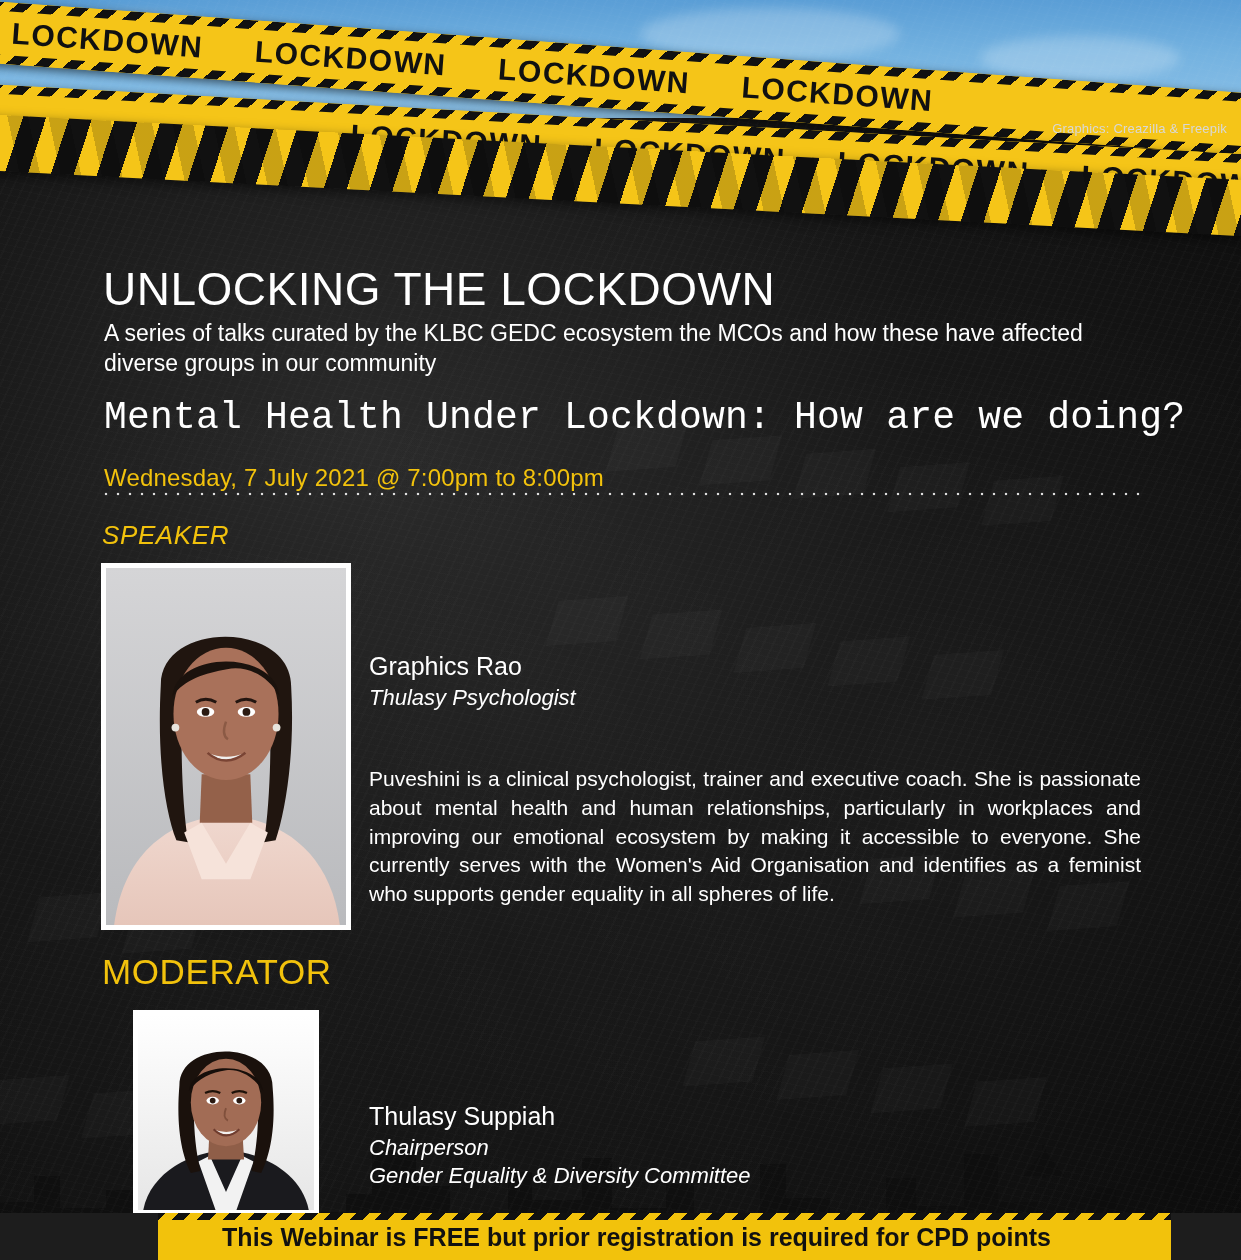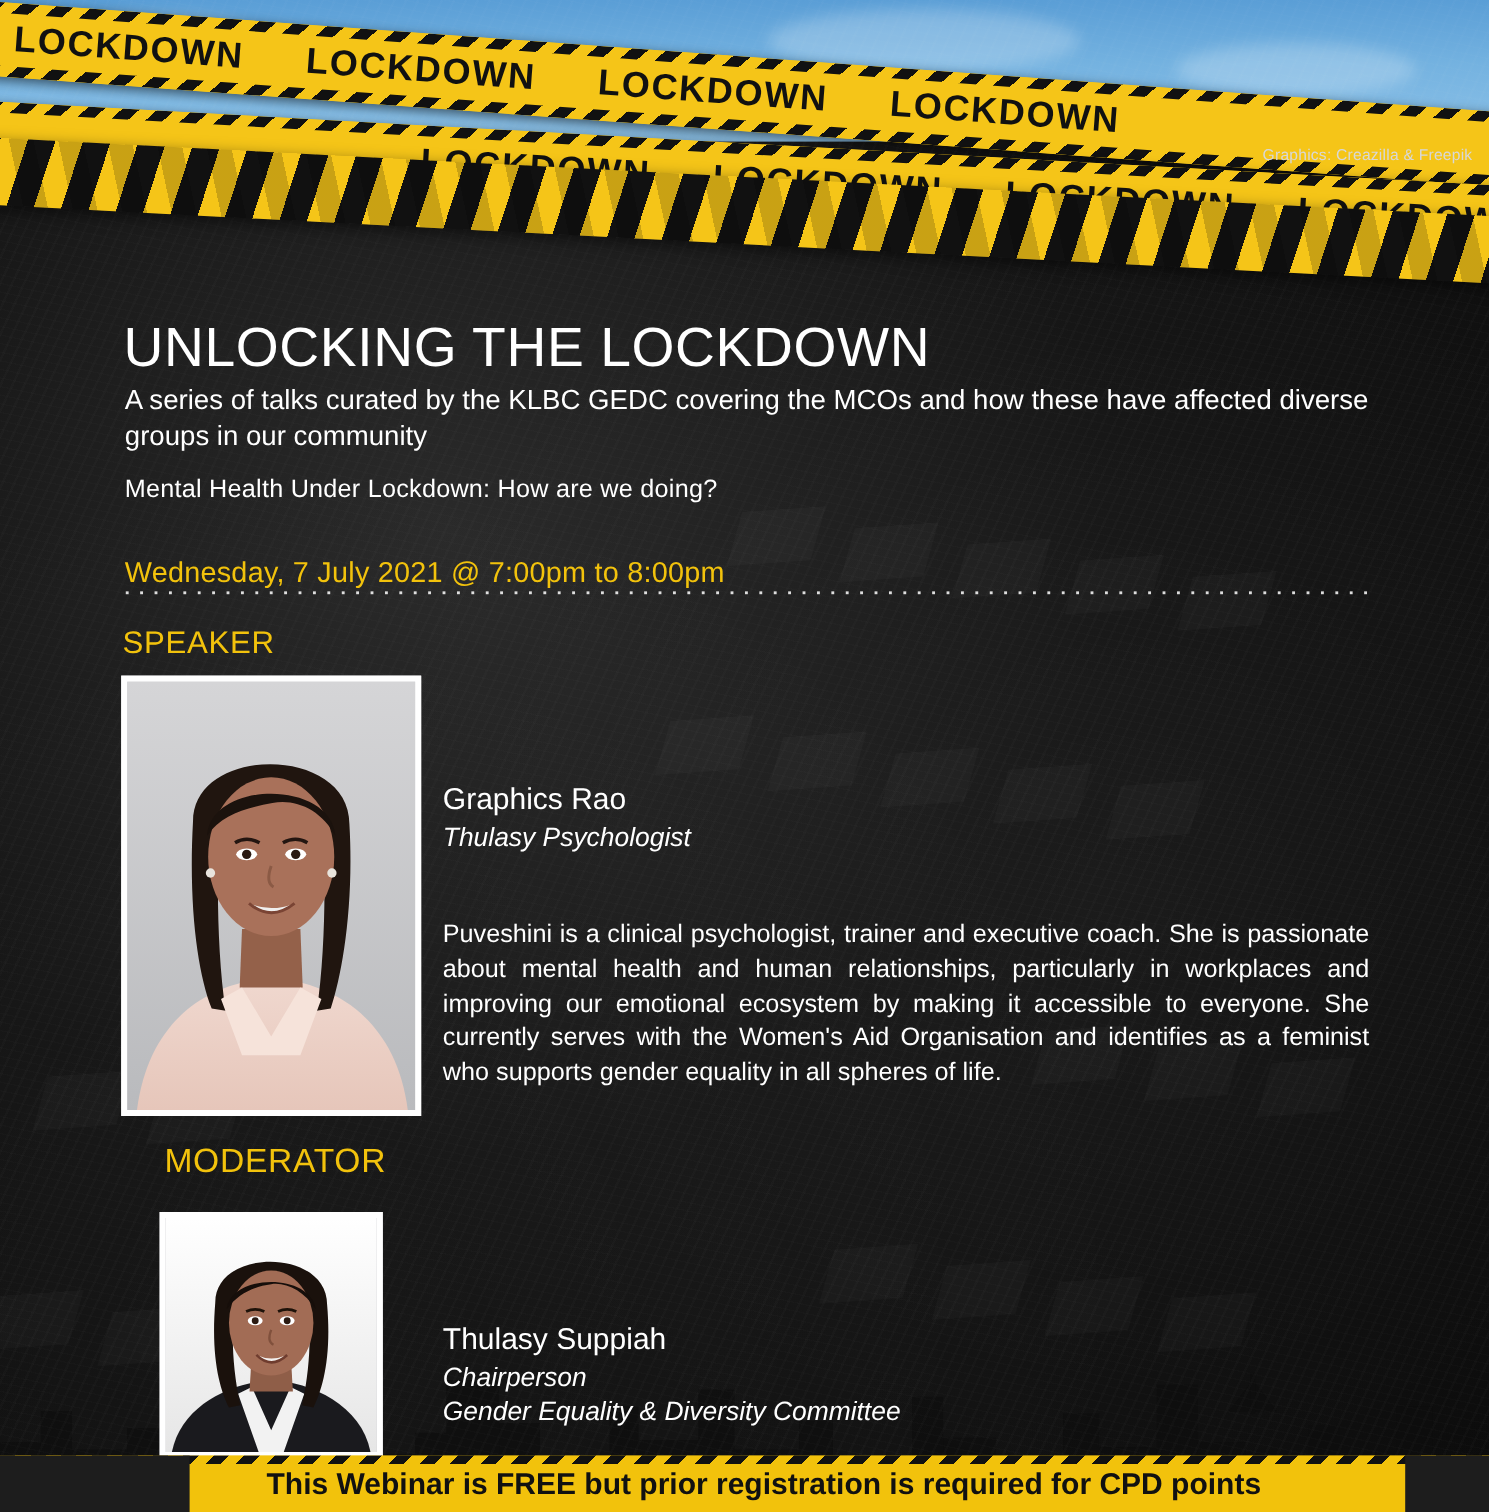--- a/index.html
+++ b/index.html
@@ -124,47 +124,48 @@
   }
   .subtitle {
     position: absolute; left: 104px; top: 318px;
     width: 1040px;
     font-size: 23px;
     line-height: 1.32;
     color: #ffffff;
   }
   .talk-title {
     position: absolute; left: 104px; top: 396px;
-    font-size: 21px;
+    font-size: 38px;
     color: #ffffff;
     letter-spacing: 0.2px;
+    font-family: Liberation Mono, monospace;
   }
   .datetime {
     position: absolute; left: 104px; top: 452px;
     font-size: 24px;
     color: #f2c20c;
     letter-spacing: 0.2px;
     margin-top: 12px;
   }
   .dotted {
     position: absolute; left: 100px; top: 492px;
     width: 1045px; height: 4px;
     background-image: radial-gradient(circle, #ffffff 1.4px, rgba(0,0,0,0) 1.6px);
     background-size: 12px 4px;
     background-repeat: repeat-x;
     opacity: 0.85;
   }
 
   .label-speaker {
     position: absolute; left: 102px; top: 520px;
-    font-size: 26px; color: #f2c20c; letter-spacing: 0.6px;
+    font-size: 26px; color: #f2c20c; letter-spacing: 0.6px; font-style: italic;
   }
   .label-moderator {
     position: absolute; left: 102px; top: 952px;
-    font-size: 28px; color: #f2c20c; letter-spacing: 0.6px; margin-left: 35px;
+    font-size: 35px; color: #f2c20c; letter-spacing: 0.6px;
   }
 
   
   .photo {
     position: absolute;
     background: #cfcfd2;
     border: 5px solid #ffffff;
     overflow: hidden;
   }
   .photo-speaker { left: 101px; top: 563px; width: 250px; height: 367px; }
@@ -343,21 +344,21 @@
       <span>LOCKDOWN</span>
     </div>
   </div>
 
   <div class="chevron-tape"></div>
 
   <div class="credits">Graphics: Creazilla &amp; Freepik</div>
 
   <div class="content">
     <div class="title">UNLOCKING THE LOCKDOWN</div>
-    <div class="subtitle">A series of talks curated by the KLBC GEDC covering the MCOs and how these have affected diverse groups in our community</div>
+    <div class="subtitle">A series of talks curated by the KLBC GEDC ecosystem the MCOs and how these have affected diverse groups in our community</div>
     <div class="talk-title">Mental Health Under Lockdown: How are we doing?</div>
     <div class="datetime">Wednesday, 7 July 2021 @ 7:00pm to 8:00pm</div>
     <div class="dotted"></div>
 
     <div class="label-speaker">SPEAKER</div>
 
     <div class="photo photo-speaker">
       <div class="portrait">
         <svg viewBox="0 0 250 367" preserveAspectRatio="xMidYMid slice">
           <defs>

